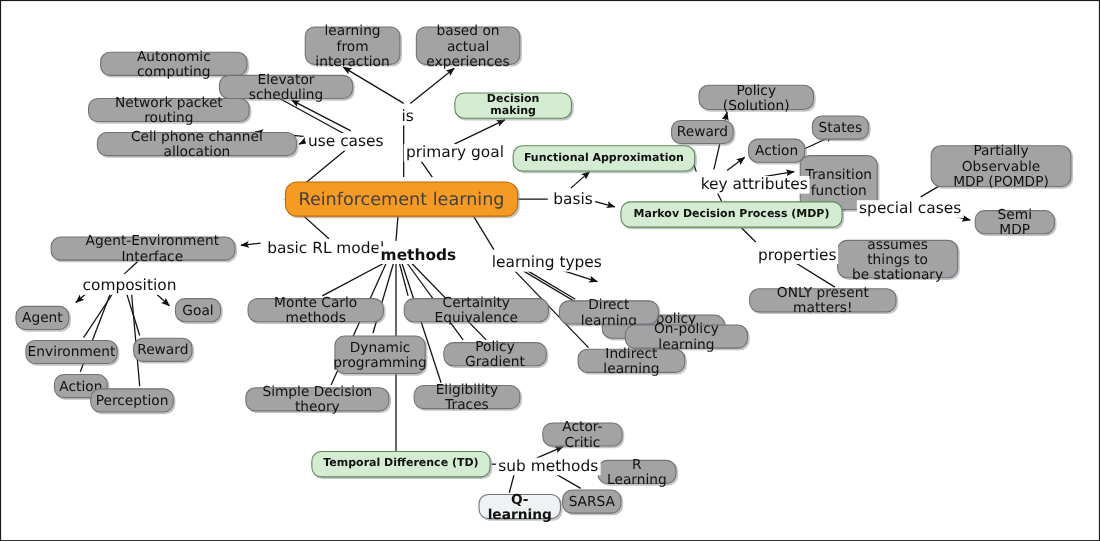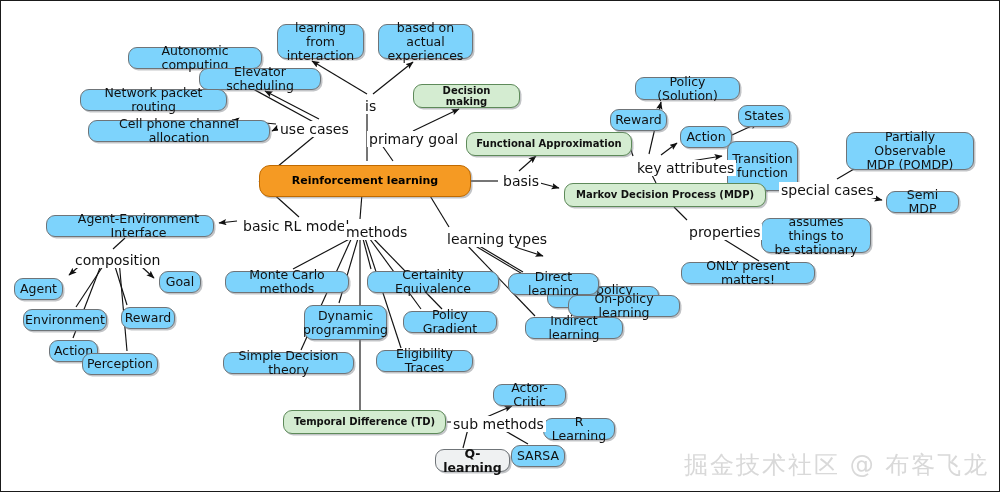--- a/index.html
+++ b/index.html
@@ -31,40 +31,40 @@
     align-items: center;
     justify-content: center;
     text-align: center;
     border-radius: 9px;
     line-height: 1.12;
     white-space: pre-line;
     padding: 2px 7px;
     z-index: 5;
   }
   .node.gray {
-    background: #7dd3fc;
+    background: #a3a3a3;
     border: 1px solid #6f7478;
     color: #111111;
     font-size: 12.5px;
     box-shadow: 1.5px 1.5px 0 rgba(120,125,130,0.45);
   }
   .node.green {
     background: #d4ecd1;
     border: 1px solid #5e8a5a;
     color: #111111;
     font-size: 10px;
     font-weight: bold;
     box-shadow: 1.5px 1.5px 0 rgba(120,125,130,0.45);
   }
   .node.orange {
     background: #f59a23;
     border: 1.5px solid #c06a00;
-    color: #000000;
-    font-size: 11px;
-    font-weight: bold;
+    color: #404040;
+    font-size: 16px;
+    font-weight: normal;
     border-radius: 11px;
     box-shadow: 1.5px 1.5px 0 rgba(120,125,130,0.45);
   }
   .node.boldgray {
     background: #eff1f2;
     border: 1px solid #6f7478;
     color: #111111;
     font-size: 12.5px;
     font-weight: bold;
     box-shadow: 1.5px 1.5px 0 rgba(120,125,130,0.45);
@@ -163,21 +163,21 @@
       <path d="M446,421 L450,421"></path>
       <path d="M500,418 L538,424" marker-end="url(#arrow)"></path>
       <path d="M474,421 L511,405" marker-end="url(#arrow)"></path>
       <path d="M468,424 L462,447"></path>
       <path d="M494,424 L527,443"></path>
     </g>
   </svg>
 
   <div id="node-layer">
       <div class="node orange" style="left: 258px; top: 164px; width: 212px; height: 32px;">Reinforcement learning</div>
-      <div class="node gray" style="left: 90px; top: 46px; width: 134px; height: 22px; margin-left: 37px;">Autonomic computing</div>
+      <div class="node gray" style="left: 90px; top: 46px; width: 134px; height: 22px;">Autonomic computing</div>
       <div class="node gray" style="left: 198px; top: 67px; width: 122px; height: 22px;">Elevator scheduling</div>
       <div class="node gray" style="left: 79px; top: 88px; width: 147px; height: 22px;">Network packet routing</div>
       <div class="node gray" style="left: 87px; top: 119px; width: 182px; height: 22px;">Cell phone channel allocation</div>
       <div class="node gray" style="left: 276px; top: 23px; width: 87px; height: 35px;">learning from
 interaction</div>
       <div class="node gray" style="left: 377px; top: 23px; width: 95px; height: 35px;">based on actual
 experiences</div>
       <div class="node green" style="left: 412px; top: 83px; width: 107px; height: 24px;">Decision making</div>
       <div class="node green" style="left: 465px; top: 131px; width: 166px; height: 24px;">Functional Approximation</div>
       <div class="node gray" style="left: 634px; top: 76px; width: 105px; height: 23px;">Policy (Solution)</div>
@@ -219,20 +219,19 @@
     </div>
   <div id="label-layer">
       <div class="edge-label" style="left: 277px; top: 120px;">use cases</div>
       <div class="edge-label" style="left: 362px; top: 97px;">is</div>
       <div class="edge-label" style="left: 366px; top: 130px;">primary goal</div>
       <div class="edge-label" style="left: 500px; top: 172px;">basis</div>
       <div class="edge-label" style="left: 634px; top: 159px;">key attributes</div>
       <div class="edge-label" style="left: 778px; top: 181px;">special cases</div>
       <div class="edge-label" style="left: 686px; top: 223px;">properties</div>
       <div class="edge-label" style="left: 240px; top: 217px;">basic RL model</div>
-      <div class="edge-label" style="left: 343px; top: 223px;">methods</div>
+      <div class="edge-label" style="left: 343px; top: 223px; font-weight: bold;">methods</div>
       <div class="edge-label" style="left: 72px; top: 251px;">composition</div>
       <div class="edge-label" style="left: 444px; top: 230px;">learning types</div>
       <div class="edge-label" style="left: 450px; top: 415px;">sub methods</div>
     </div>
 
-  <div id="watermark" style="left: 683px; top: 448px;">掘金技术社区 @ 布客飞龙</div>
 </div>
 
 </body></html>

